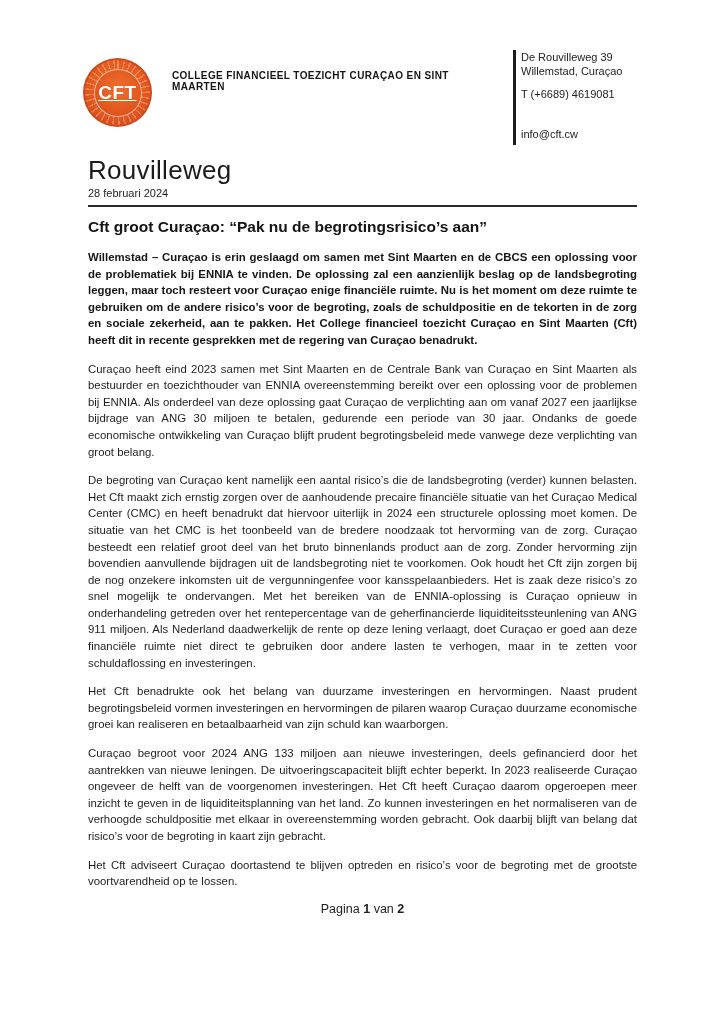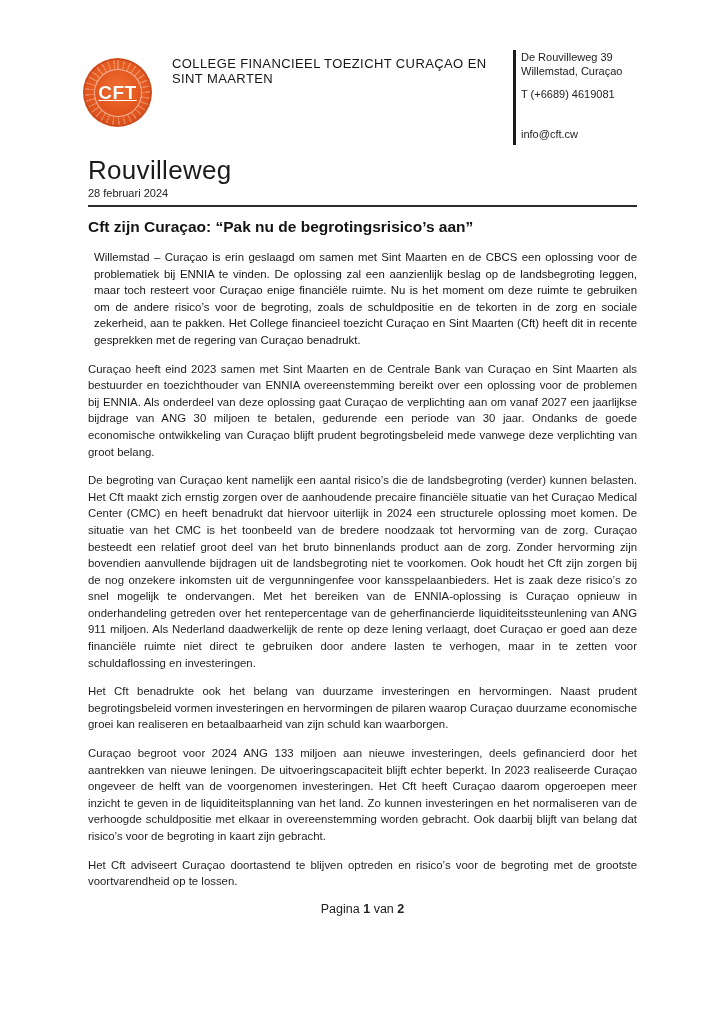--- a/index.html
+++ b/index.html
@@ -23,22 +23,22 @@
     background:radial-gradient(circle at 50% 40%, #ef6f30 0%, #e2541d 70%, #d64c1a 100%);
     border:1.5px solid rgba(255,255,255,0.55);
     display:flex; align-items:center; justify-content:center;
   }
   .logo-text {
     color:#ffffff; font-weight:bold; font-size:19px; letter-spacing:0.5px;
     text-shadow:0 0 1px rgba(180,60,10,0.6);
     text-decoration:underline;
   }
   .org-title {
-    position:absolute; left:172px; top:56px; width:320px;
-    font-size:13px; font-weight:normal; letter-spacing:0.4px; color:#161616;
+    position:absolute; left:172px; top:70px; width:320px;
+    font-size:10px; font-weight:bold; letter-spacing:0.4px; color:#161616;
   }
   .contact {
     position:absolute; left:513px; top:50px; min-height:95px;
     border-left:3px solid #1b1b1b; padding-left:5px;
     font-size:11px; line-height:14px; color:#222;
   }
   .contact .phone { margin-top:9px; }
   .contact .email { margin-top:26px; }
 
   
@@ -48,21 +48,21 @@
     letter-spacing:0.3px; color:#1b1b1b;
   }
   .doc-date { font-size:11px; line-height:13px; margin:2px 0 5px; color:#222; }
   hr.title-rule { border:none; border-top:2px solid #2b2b2b; margin:0 0 11px; }
   h2.headline { margin:0 0 13px; font-size:15.5px; line-height:18px; font-weight:bold; color:#141414; }
 
   p.body-par {
     margin:0 0 12px; font-size:11.4px; line-height:16.6px;
     text-align:justify; color:#1e1e1e;
   }
-  p.lead { font-weight:normal; color:#161616;margin-left:6px; }
+  p.lead { font-weight:bold; color:#161616; }
   h3.section-heading {
     margin:0; font-size:11.4px; line-height:16.6px; font-weight:bold; color:#161616;
   }
 
   .page-footer {
     text-align:center; font-size:12.5px; margin-top:8px; color:#1e1e1e;
   }
   .page-footer b { font-weight:bold; }
 </style>
 </head>
@@ -83,21 +83,21 @@
     <div>Willemstad, Curaçao</div>
     <div class="phone">T (+6689) 4619081</div>
     <div class="email">info@cft.cw</div>
   </div>
 
   <div class="content">
     <h1 class="doc-kind">Rouvilleweg</h1>
     <div class="doc-date">28 februari 2024</div>
     <hr class="title-rule">
 
-    <h2 class="headline">Cft zijn Curaçao: “Pak nu de begrotingsrisico’s aan”</h2>
+    <h2 class="headline">Cft groot Curaçao: “Pak nu de begrotingsrisico’s aan”</h2>
 
     <p class="body-par lead">Willemstad – Curaçao is erin geslaagd om samen met Sint Maarten en de CBCS een oplossing voor de problematiek bij ENNIA te vinden. De oplossing zal een aanzienlijk beslag op de landsbegroting leggen, maar toch resteert voor Curaçao enige financiële ruimte. Nu is het moment om deze ruimte te gebruiken om de andere risico’s voor de begroting, zoals de schuldpositie en de tekorten in de zorg en sociale zekerheid, aan te pakken. Het College financieel toezicht Curaçao en Sint Maarten (Cft) heeft dit in recente gesprekken met de regering van Curaçao benadrukt.</p>
 
     <p class="body-par">Curaçao heeft eind 2023 samen met Sint Maarten en de Centrale Bank van Curaçao en Sint Maarten als bestuurder en toezichthouder van ENNIA overeenstemming bereikt over een oplossing voor de problemen bij ENNIA. Als onderdeel van deze oplossing gaat Curaçao de verplichting aan om vanaf 2027 een jaarlijkse bijdrage van ANG 30 miljoen te betalen, gedurende een periode van 30 jaar. Ondanks de goede economische ontwikkeling van Curaçao blijft prudent begrotingsbeleid mede vanwege deze verplichting van groot belang.</p>
 
     <p class="body-par">De begroting van Curaçao kent namelijk een aantal risico’s die de landsbegroting (verder) kunnen belasten. Het Cft maakt zich ernstig zorgen over de aanhoudende precaire financiële situatie van het Curaçao Medical Center (CMC) en heeft benadrukt dat hiervoor uiterlijk in 2024 een structurele oplossing moet komen. De situatie van het CMC is het toonbeeld van de bredere noodzaak tot hervorming van de zorg. Curaçao besteedt een relatief groot deel van het bruto binnenlands product aan de zorg. Zonder hervorming zijn bovendien aanvullende bijdragen uit de landsbegroting niet te voorkomen. Ook houdt het Cft zijn zorgen bij de nog onzekere inkomsten uit de vergunningenfee voor kansspelaanbieders. Het is zaak deze risico’s zo snel mogelijk te ondervangen. Met het bereiken van de ENNIA-oplossing is Curaçao opnieuw in onderhandeling getreden over het rentepercentage van de geherfinancierde liquiditeitssteunlening van ANG 911 miljoen. Als Nederland daadwerkelijk de rente op deze lening verlaagt, doet Curaçao er goed aan deze financiële ruimte niet direct te gebruiken door andere lasten te verhogen, maar in te zetten voor schuldaflossing en investeringen.</p>
 
     <p class="body-par">Het Cft benadrukte ook het belang van duurzame investeringen en hervormingen. Naast prudent begrotingsbeleid vormen investeringen en hervormingen de pilaren waarop Curaçao duurzame economische groei kan realiseren en betaalbaarheid van zijn schuld kan waarborgen.</p>
 
     <p class="body-par">Curaçao begroot voor 2024 ANG 133 miljoen aan nieuwe investeringen, deels gefinancierd door het aantrekken van nieuwe leningen. De uitvoeringscapaciteit blijft echter beperkt. In 2023 realiseerde Curaçao ongeveer de helft van de voorgenomen investeringen. Het Cft heeft Curaçao daarom opgeroepen meer inzicht te geven in de liquiditeitsplanning van het land. Zo kunnen investeringen en het normaliseren van de verhoogde schuldpositie met elkaar in overeenstemming worden gebracht. Ook daarbij blijft van belang dat risico’s voor de begroting in kaart zijn gebracht.</p>

